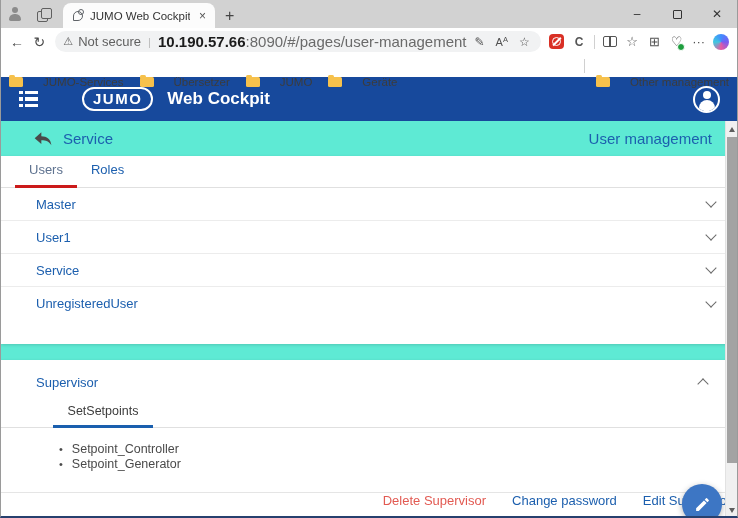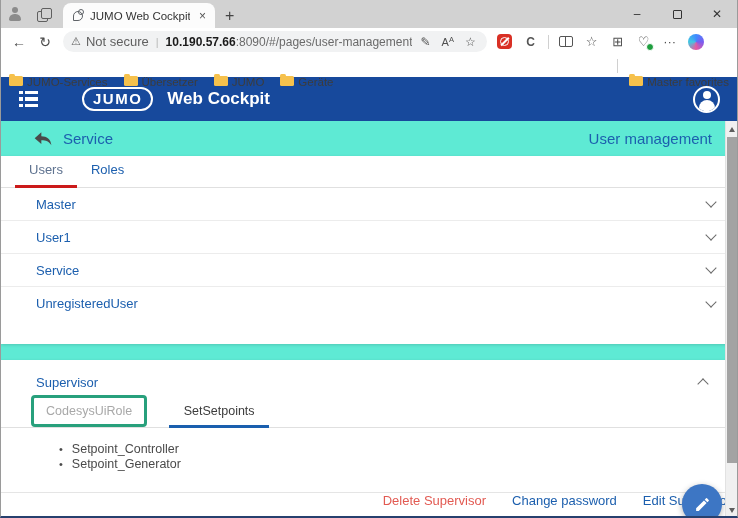--- a/index.html
+++ b/index.html
@@ -28,40 +28,40 @@
   .win-btn { width:40px; height:28px; display:flex; align-items:center; justify-content:center; color:#333; font-size:12px; }
   .max-glyph { width:9px; height:9px; border:1.2px solid #333; border-radius:1px; }
 
   
   .toolbar { height:27px; background:#ffffff; display:flex; align-items:center; padding:0 6px; gap:2px; }
   .nav-ic { width:24px; height:22px; display:flex; align-items:center; justify-content:center; color:#4a4a4a; font-size:14px; }
   .addressbar { flex:0 0 415px; height:21px; background:#f1f2f3; border-radius:11px; display:flex; align-items:center; padding:0 8px; gap:5px; margin:0 4px; }
   .addr-warning { color:#5f5f5f; font-size:11px; }
   .addr-sec { color:#5f5f5f; font-size:13px; white-space:nowrap; }
   .addr-pipe { color:#b9b9b9; font-size:11px; padding:0 2px; }
-  .addr-url { font-size:12px; color:#6a6a6a; white-space:nowrap; overflow:hidden; flex:1; }
+  .addr-url { font-size:15px; color:#6a6a6a; white-space:nowrap; overflow:hidden; flex:1; }
   .addr-host { color:#1b1b1b; font-weight:bold; }
   .pill-ic { color:#4f4f4f; font-size:12px; padding:0 3px; }
   .read-aloud { font-size:11px; color:#4f4f4f; display:flex; align-items:flex-start; padding:0 3px; }
   .read-aloud .sup { font-size:7.5px; margin-top:-1px; }
   .ext-ic { width:24px; height:22px; display:flex; align-items:center; justify-content:center; color:#4f4f4f; font-size:13px; }
   .shield { width:15px; height:15px; background:#d93025; border-radius:4px; position:relative; }
   .shield::after { content:""; position:absolute; left:3px; top:3px; width:7px; height:7px; border:1.5px solid #fff; border-radius:50%; }
   .shield::before { content:""; position:absolute; left:6.5px; top:2px; width:1.5px; height:11px; background:#fff; transform:rotate(45deg); z-index:1; }
   .cext { font-size:12px; font-weight:bold; color:#555; }
   .vdiv { width:1px; height:14px; background:#d0d0d0; margin:0 3px; }
   .split-ic { width:14px; height:11px; border:1.4px solid #555; border-radius:2px; position:relative; }
   .split-ic::after { content:""; position:absolute; left:5.4px; top:0; width:1.4px; height:8.5px; background:#555; }
   .essentials { position:relative; }
   .essentials::after { content:""; position:absolute; right:2px; bottom:2px; width:6px; height:6px; border-radius:50%; background:#1e9e3e; border:1px solid #fff; }
   .copilot { width:16px; height:16px; border-radius:50%; background:conic-gradient(#3f8cff,#7a5cf0,#e85aa0,#41c8e0,#3f8cff); }
 
   
   .bookmarks { height:22px; background:#ffffff; display:flex; align-items:center; padding:0 8px; gap:16px; font-size:11.5px; color:#3c3c3c; }
-  .bm-item { display:flex; gap:4px; white-space:nowrap;margin-top:32px; }
+  .bm-item { display:flex; align-items:center; gap:20px; white-space:nowrap;margin-top:32px; }
   .folder { width:14px; height:10px; background:#f6c14c; border-radius:1.5px; position:relative; flex:0 0 14px; }
   .folder::before { content:""; position:absolute; top:-2.5px; left:0; width:6px; height:3px; background:#f6c14c; border-radius:1.5px 1.5px 0 0; }
   .clockdot { width:13px; height:13px; border-radius:50%; background:#4ca53f; position:relative; flex:0 0 13px; }
   .clockdot::after { content:""; position:absolute; left:6px; top:3px; width:1.5px; height:4.5px; background:#fff; }
   .clockdot::before { content:""; position:absolute; left:6px; top:6.5px; width:4px; height:1.5px; background:#fff; }
   .bm-spacer { flex:1; }
   .bm-right { display:flex; align-items:center; gap:8px; }
 
   
   .appheader { height:44px; background:#17499c; display:flex; align-items:center; padding:0 17px 0 18px; gap:14px; }
@@ -198,21 +198,21 @@
       </div>
     <div class="bm-item">
         <span class="folder"></span>
         <span>Geräte</span>
       </div>
     <div class="bm-spacer"></div>
     <div class="bm-right">
       <span class="vdiv"></span>
       <div class="bm-item">
           <span class="folder"></span>
-          <span>Master favorites</span>
+          <span>Other management</span>
         </div>
     </div>
   </div>
 
   <div class="appheader">
     <div class="list-icon">
       <div class="row">
           <span class="sq"></span>
           <span class="bar"></span>
         </div>
@@ -268,21 +268,20 @@
     </div>
 
     <div class="gap"></div>
 
     <div class="card card2">
       <div class="sup-row">
         <span class="acc-label">Supervisor</span>
         <span class="chev up"></span>
       </div>
       <div class="role-tabs">
-        <div class="rtab-disabled">CodesysUiRole</div>
         <div class="rtab-active">SetSetpoints</div>
       </div>
       <div class="perm-list">
         <div class="perm-item">
           <span class="bullet">•</span>
           <span>Setpoint_Controller</span>
         </div>
         <div class="perm-item">
           <span class="bullet">•</span>
           <span>Setpoint_Generator</span>

